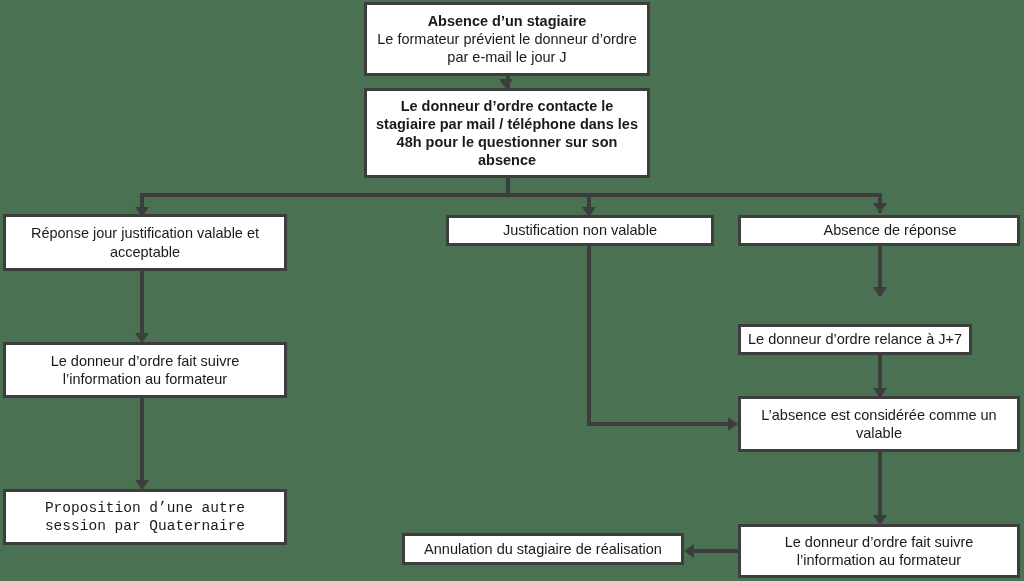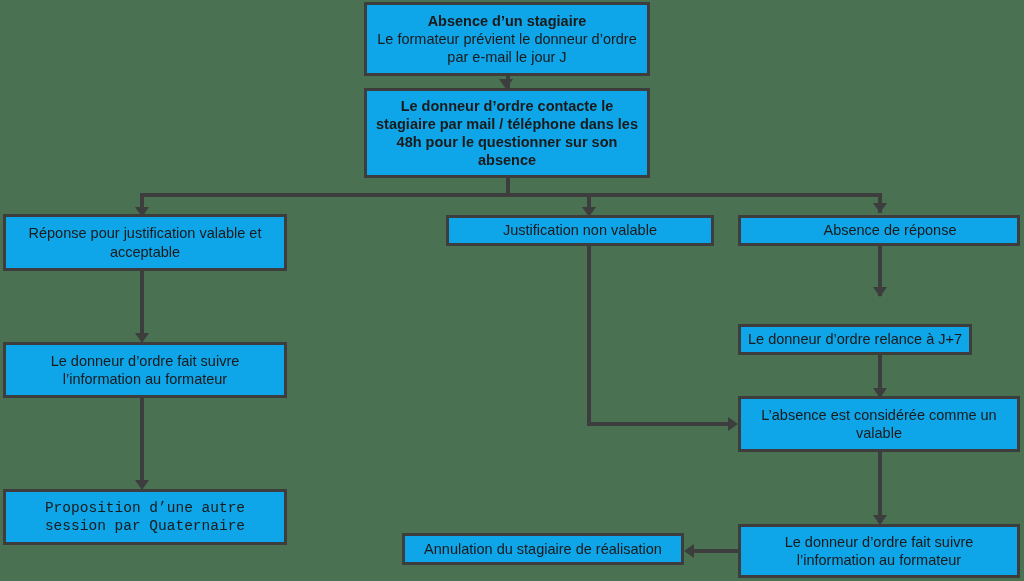--- a/index.html
+++ b/index.html
@@ -11,21 +11,21 @@
     position: relative;
     width: 1024px;
     height: 581px;
     background: #4a7151;
     font-family: "Liberation Sans", sans-serif;
     overflow: hidden;
   }
   .node {
     position: absolute;
     box-sizing: border-box;
-    background: #0ea5e9;
+    background: #ffffff;
     border: 3px solid #3d3d3d;
     color: #1a1a1a;
     display: flex;
     align-items: center;
     justify-content: center;
     text-align: center;
     line-height: 1.25;
     font-size: 14.5px;
     padding: 2px 6px;
   }
@@ -108,21 +108,21 @@
     <span class="inner">
       <span class="title">Absence d’un stagiaire</span><span>Le formateur prévient le donneur d’ordre par e-mail le jour J</span>
     </span>
   </div>
 
   <div class="node" style="left:364px; top:88px; width:286px; height:90px;font-weight:bold;">
     <span class="inner">Le donneur d’ordre contacte le stagiaire par mail / téléphone dans les 48h pour le questionner sur son absence</span>
   </div>
 
   <div class="node" style="left:3px; top:214px; width:284px; height:57px;">
-    <span class="inner">Réponse pour justification valable et acceptable</span>
+    <span class="inner">Réponse jour justification valable et acceptable</span>
   </div>
 
   <div class="node" style="left:446px; top:215px; width:268px; height:31px;">
     <span class="inner">Justification non valable</span>
   </div>
 
   <div class="node" style="left:738px; top:215px; width:282px; height:31px;padding-left:28px;">
     <span class="inner">Absence de réponse</span>
   </div>
 

